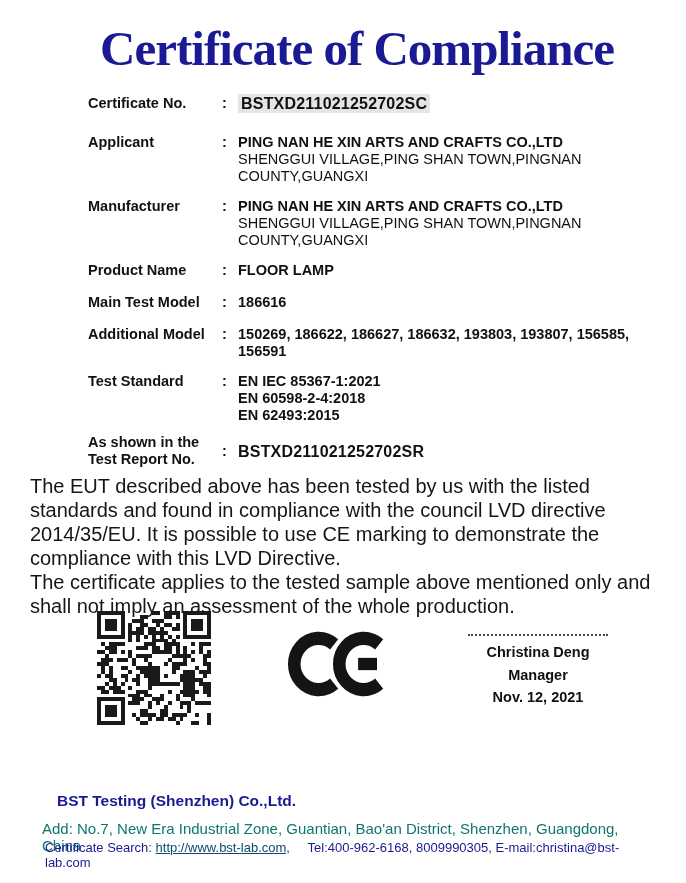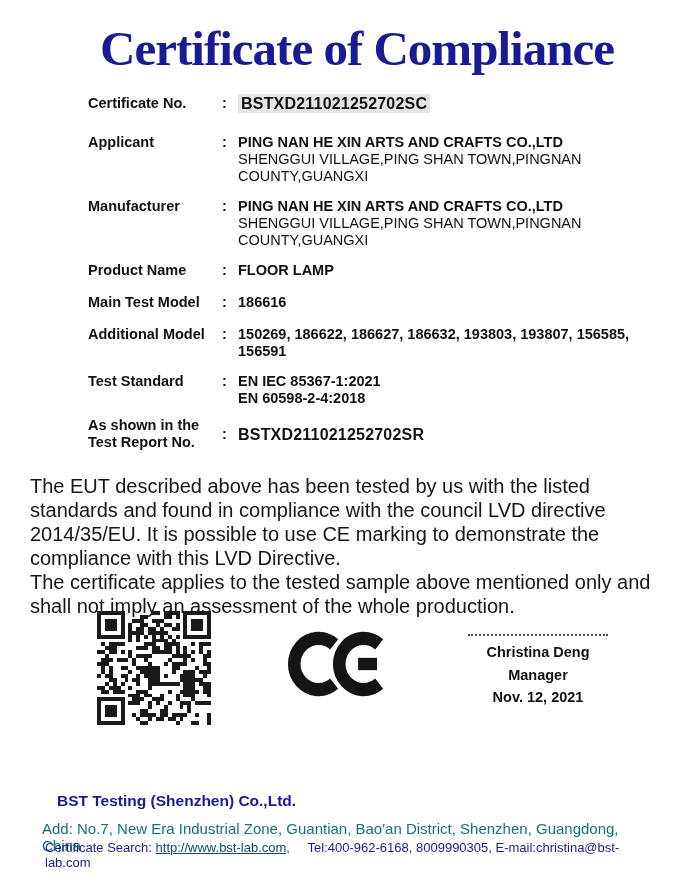--- a/index.html
+++ b/index.html
@@ -104,20 +104,21 @@
       <div class="fcolon">:</div>
       <div class="fvalue">150269, 186622, 186627, 186632, 193803, 193807, 156585, 156591</div>
     </div>
 
     <div class="frow">
       <div class="flabel">Test Standard</div>
       <div class="fcolon">:</div>
       <div class="fvalue">
         <div>EN IEC 85367-1:2021</div>
         <div>EN 60598-2-4:2018</div>
+        <div>EN 62493:2015</div>
       </div>
     </div>
 
     <div class="frow row-report">
       <div class="flabel">
         <div>As shown in the</div>
         <div>Test Report No.</div>
       </div>
       <div class="fcolon">:</div>
       <div class="fvalue code">BSTXD211021252702SR</div>

